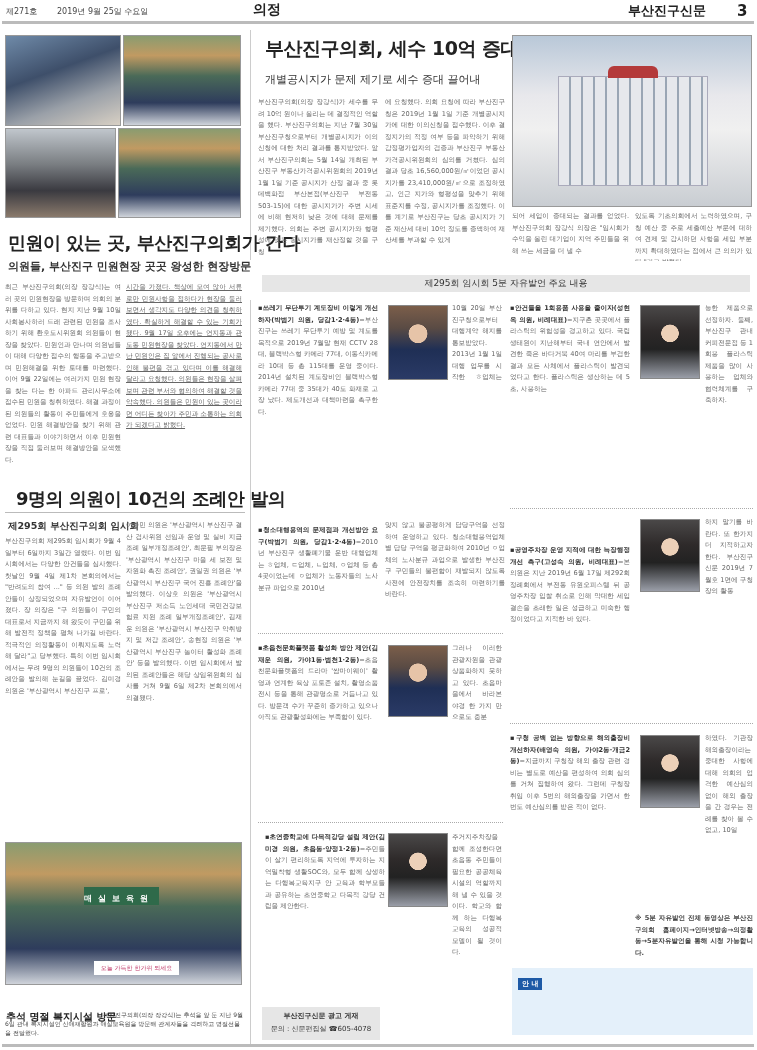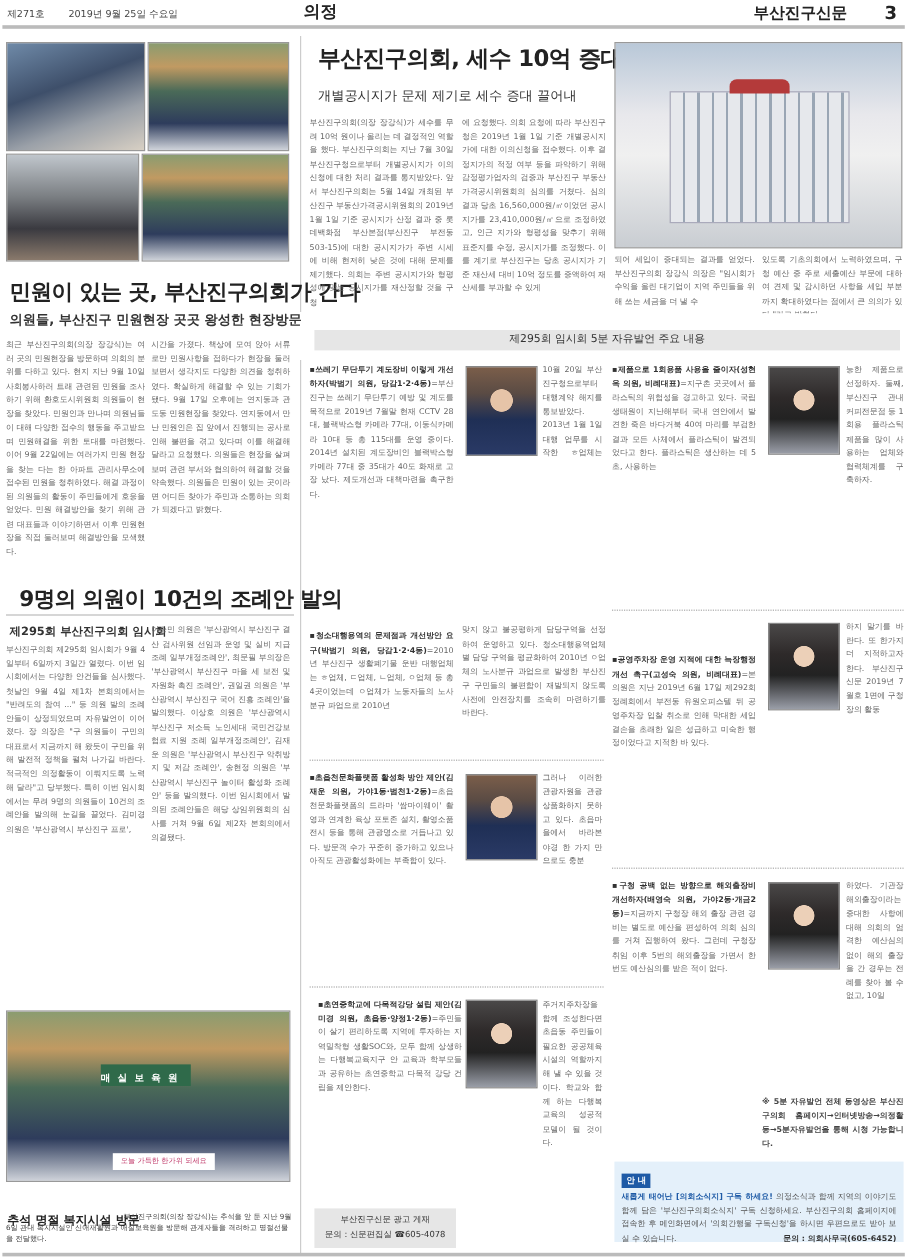--- a/index.html
+++ b/index.html
@@ -52,21 +52,21 @@
 <div class="abs vline" style="left:250px; top:300px; height:745px;"></div>
 
 <div class="abs photo" style="left:5px; top:35px; width:116px; height:91px;"></div>
 <div class="abs photo p3" style="left:123px; top:35px; width:118px; height:91px;"></div>
 <div class="abs photo" style="left:5px; top:128px; width:111px; height:90px; background:linear-gradient(180deg,#c0c6cc 0%,#7a7e82 40%,#3a3a40 70%,#8a7a6c 100%);"></div>
 <div class="abs photo p3" style="left:118px; top:128px; width:123px; height:90px;"></div>
 
 <div class="abs h1" style="left:8px; top:231px;">민원이 있는 곳, 부산진구의회가 간다</div>
 <div class="abs h2" style="left:8px; top:259px; font-size:11px;">의원들, 부산진구 민원현장 곳곳 왕성한 현장방문</div>
 <div class="abs body" style="left:5px; top:282px; width:116px; height:182px;">최근 부산진구의회(의장 장강식)는 여러 곳의 민원현장을 방문하며 의회의 분위를 다하고 있다. 현지 지난 9월 10일 사회봉사하러 트래 관련된 민원을 조사하기 위해 환호도시위원회 의원들이 현장을 찾았다. 민원인과 만나며 의원님들이 대해 다양한 접수의 행동을 주고받으며 민원해결을 위한 토대를 마련했다. 이어 9월 22일에는 여러가지 민원 현장을 찾는 다는 한 아파트 관리사무소에 접수된 민원을 청취하였다. 해결 과정이 된 의원들의 활동이 주민들에게 호응을 얻었다. 민원 해결방안을 찾기 위해 관련 대표들과 이야기하면서 이후 민원현장을 직접 둘러보며 해결방안을 모색했다.</div>
-<div class="abs body" style="left:126px; top:282px; width:116px; height:182px;">시간을 가졌다. 책상에 모여 앉아 서류로만 민원사항을 접하다가 현장을 둘러보면서 생각지도 다양한 의견을 청취하였다. 확실하게 해결할 수 있는 기회가 됐다. 9월 17일 오후에는 연지동과 관도동 민원현장을 찾았다. 연지동에서 만난 민원인은 집 앞에서 진행되는 공사로 인해 불편을 겪고 있다며 이를 해결해 달라고 요청했다. 의원들은 현장을 살펴보며 관련 부서와 협의하여 해결할 것을 약속했다. 의원들은 민원이 있는 곳이라면 어디든 찾아가 주민과 소통하는 의회가 되겠다고 밝혔다.</div>
+<div class="abs body" style="left:126px; top:282px; width:116px; height:182px;text-decoration:underline;">시간을 가졌다. 책상에 모여 앉아 서류로만 민원사항을 접하다가 현장을 둘러보면서 생각지도 다양한 의견을 청취하였다. 확실하게 해결할 수 있는 기회가 됐다. 9월 17일 오후에는 연지동과 관도동 민원현장을 찾았다. 연지동에서 만난 민원인은 집 앞에서 진행되는 공사로 인해 불편을 겪고 있다며 이를 해결해 달라고 요청했다. 의원들은 현장을 살펴보며 관련 부서와 협의하여 해결할 것을 약속했다. 의원들은 민원이 있는 곳이라면 어디든 찾아가 주민과 소통하는 의회가 되겠다고 밝혔다.</div>
 
 <div class="abs h1" style="left:16px; top:487px;">9명의 의원이 10건의 조례안 발의</div>
 <div class="abs" style="left:5px; top:512px; width:240px; border-top:1px solid #bbb;"></div>
 <div class="abs h2" style="left:8px; top:520px; font-size:9.5px;">제295회 부산진구의회 임시회</div>
 <div class="abs body" style="left:5px; top:536px; width:116px; height:298px;">부산진구의회 제295회 임시회가 9월 4일부터 6일까지 3일간 열렸다. 이번 임시회에서는 다양한 안건들을 심사했다. 첫날인 9월 4일 제1차 본회의에서는 "반려도의 참여 ..." 등 의원 발의 조례안들이 상정되었으며 자유발언이 이어졌다. 장 의장은 "구 의원들이 구민의 대표로서 지금까지 해 왔듯이 구민을 위해 발전적 정책을 펼쳐 나가길 바란다. 적극적인 의정활동이 이뤄지도록 노력해 달라"고 당부했다. 특히 이번 임시회에서는 무려 9명의 의원들이 10건의 조례안을 발의해 눈길을 끌었다. 김미경 의원은 '부산광역시 부산진구 프로',</div>
 <div class="abs body" style="left:126px; top:520px; width:116px; height:314px;">이승민 의원은 '부산광역시 부산진구 결산 검사위원 선임과 운영 및 실비 지급 조례 일부개정조례안', 최문필 부의장은 '부산광역시 부산진구 마을 세 보전 및 자원화 촉진 조례안', 권일권 의원은 '부산광역시 부산진구 국어 진흥 조례안'을 발의했다. 이상호 의원은 '부산광역시 부산진구 저소득 노인세대 국민건강보험료 지원 조례 일부개정조례안', 김재운 의원은 '부산광역시 부산진구 악취방지 및 저감 조례안', 송현정 의원은 '부산광역시 부산진구 놀이터 활성화 조례안' 등을 발의했다. 이번 임시회에서 발의된 조례안들은 해당 상임위원회의 심사를 거쳐 9월 6일 제2차 본회의에서 의결됐다.</div>
 
 <div class="abs photo p3" style="left:5px; top:842px; width:237px; height:143px; overflow:hidden;">
   <div class="abs" style="left:78px; top:44px; width:75px; height:18px; background:#2f6a4a; text-align:left; line-height:18px;">
     <span class="sign">매실보육원</span>
@@ -110,26 +110,26 @@
 <div class="abs body" style="left:452px; top:643px; width:50px; height:175px;">그러나 이러한 관광자원을 관광상품화하지 못하고 있다. 초읍마을에서 바라본 야경 한 가지 만으로도 충분</div>
 <div class="abs dotted" style="left:258px; top:822px; width:245px;"></div>
 
 <div class="abs body" style="left:253px; top:832px; width:120px; height:170px;margin-left:12px;">
   <span class="item-title">▪초연중학교에 다목적강당 설립 제안(김미경 의원, 초읍동·양정1·2동)</span><span>=주민들이 살기 편리하도록 지역에 투자하는 지역밀착형 생활SOC와, 모두 함께 상생하는 다행복교육지구 안 교육과 학부모들과 공유하는 초연중학교 다목적 강당 건립을 제안한다.</span>
 </div>
 <div class="abs portrait w" style="left:388px; top:833px; width:60px; height:74px;"></div>
 <div class="abs body" style="left:452px; top:832px; width:50px; height:205px;">주거지주차장을 함께 조성한다면 초읍동 주민들이 필요한 공공체육시설의 역할까지 해 낼 수 있을 것이다. 학교와 함께 하는 다행복교육의 성공적 모델이 될 것이다.</div>
 
 <div class="abs adbox" style="left:262px; top:1007px; width:118px; height:33px; padding-top:3px;">
-  <div style="font-weight:normal;">부산진구신문 광고 게재</div>
+  <div style="font-weight:bold;">부산진구신문 광고 게재</div>
   <div>문의 : 신문편집실 ☎605-4078</div>
 </div>
 
 <div class="abs body" style="left:510px; top:303px; width:120px; height:196px;">
-  <span class="item-title">▪제품으로 1회용품 사용을 줄이자(성현옥 의원, 비례대표)</span><span>=지구촌 곳곳에서 플라스틱의 위험성을 경고하고 있다. 국립생태원이 지난해부터 국내 연안에서 발견한 죽은 바다거북 40여 마리를 부검한 결과 모든 사체에서 플라스틱이 발견되었다고 한다. 플라스틱은 생산하는 데 5초, 사용하는</span>
+  <span class="item-title">▪안건들을 1회용품 사용을 줄이자(성현옥 의원, 비례대표)</span><span>=지구촌 곳곳에서 플라스틱의 위험성을 경고하고 있다. 국립생태원이 지난해부터 국내 연안에서 발견한 죽은 바다거북 40여 마리를 부검한 결과 모든 사체에서 플라스틱이 발견되었다고 한다. 플라스틱은 생산하는 데 5초, 사용하는</span>
 </div>
 <div class="abs portrait w" style="left:640px; top:305px; width:60px; height:74px;"></div>
 <div class="abs body" style="left:705px; top:303px; width:48px; height:196px;">능한 제품으로 선정하자. 둘째, 부산진구 관내 커피전문점 등 1회용 플라스틱 제품을 많이 사용하는 업체와 협력체계를 구축하자.</div>
 <div class="abs dotted" style="left:510px; top:508px; width:243px;"></div>
 
 <div class="abs body" style="left:510px; top:517px; width:120px; height:196px;margin-top:28px;">
   <span class="item-title">▪공영주차장 운영 지적에 대한 늑장행정 개선 촉구(고성숙 의원, 비례대표)</span><span>=본 의원은 지난 2019년 6월 17일 제292회 정례회에서 부전동 유원오피스텔 뒤 공영주차장 입찰 취소로 인해 막대한 세입결손을 초래한 일은 성급하고 미숙한 행정이었다고 지적한 바 있다.</span>
 </div>
 <div class="abs portrait w" style="left:640px; top:519px; width:60px; height:73px;"></div>
 <div class="abs body" style="left:705px; top:517px; width:48px; height:196px;">하지 말기를 바란다. 또 한가지 더 지적하고자 한다. 부산진구신문 2019년 7월호 1면에 구청장의 활동</div>
@@ -138,19 +138,15 @@
 <div class="abs body" style="left:510px; top:733px; width:120px; height:140px;">
   <span class="item-title">▪구청 공백 없는 방향으로 해외출장비 개선하자(배영숙 의원, 가야2동·개금2동)</span><span>=지금까지 구청장 해외 출장 관련 경비는 별도로 예산을 편성하여 의회 심의를 거쳐 집행하여 왔다. 그런데 구청장 취임 이후 5번의 해외출장을 가면서 한 번도 예산심의를 받은 적이 없다.</span>
 </div>
 <div class="abs portrait w" style="left:640px; top:735px; width:60px; height:73px;"></div>
 <div class="abs body" style="left:705px; top:733px; width:48px; height:140px;">하였다. 기관장 해외출장이라는 중대한 사항에 대해 의회의 엄격한 예산심의 없이 해외 출장을 간 경우는 전례를 찾아 볼 수 없고, 10일</div>
 
 <div class="abs body" style="left:635px; top:913px; width:118px; height:46px; color:#444; font-weight:bold;">※ 5분 자유발언 전체 동영상은 부산진구의회 홈페이지→인터넷방송→의정활동→5분자유발언을 통해 시청 가능합니다.</div>
 
 <div class="abs notice" style="left:512px; top:968px; width:241px; height:67px; padding:3px 6px;">
   <span class="tag">안 내</span>
-  <div class="body" style="width:229px; height:44px; margin-top:2px; color:#555;">
-    <span class="lead">새롭게 태어난 [의회소식지] 구독 하세요!</span><span> 의정소식과 함께 지역의 이야기도 함께 담은 '부산진구의회소식지' 구독 신청하세요. 부산진구의회 홈페이지에 접속한 후 메인화면에서 '의회간행물 구독신청'을 하시면 우편으로도 받아 보실 수 있습니다.</span>
-    <span class="notice-contact" style="float:right;">문의 : 의회사무국(605-6452)</span>
-  </div>
 </div>
 
 <div class="abs foot-line"></div>
 
 </body></html>

